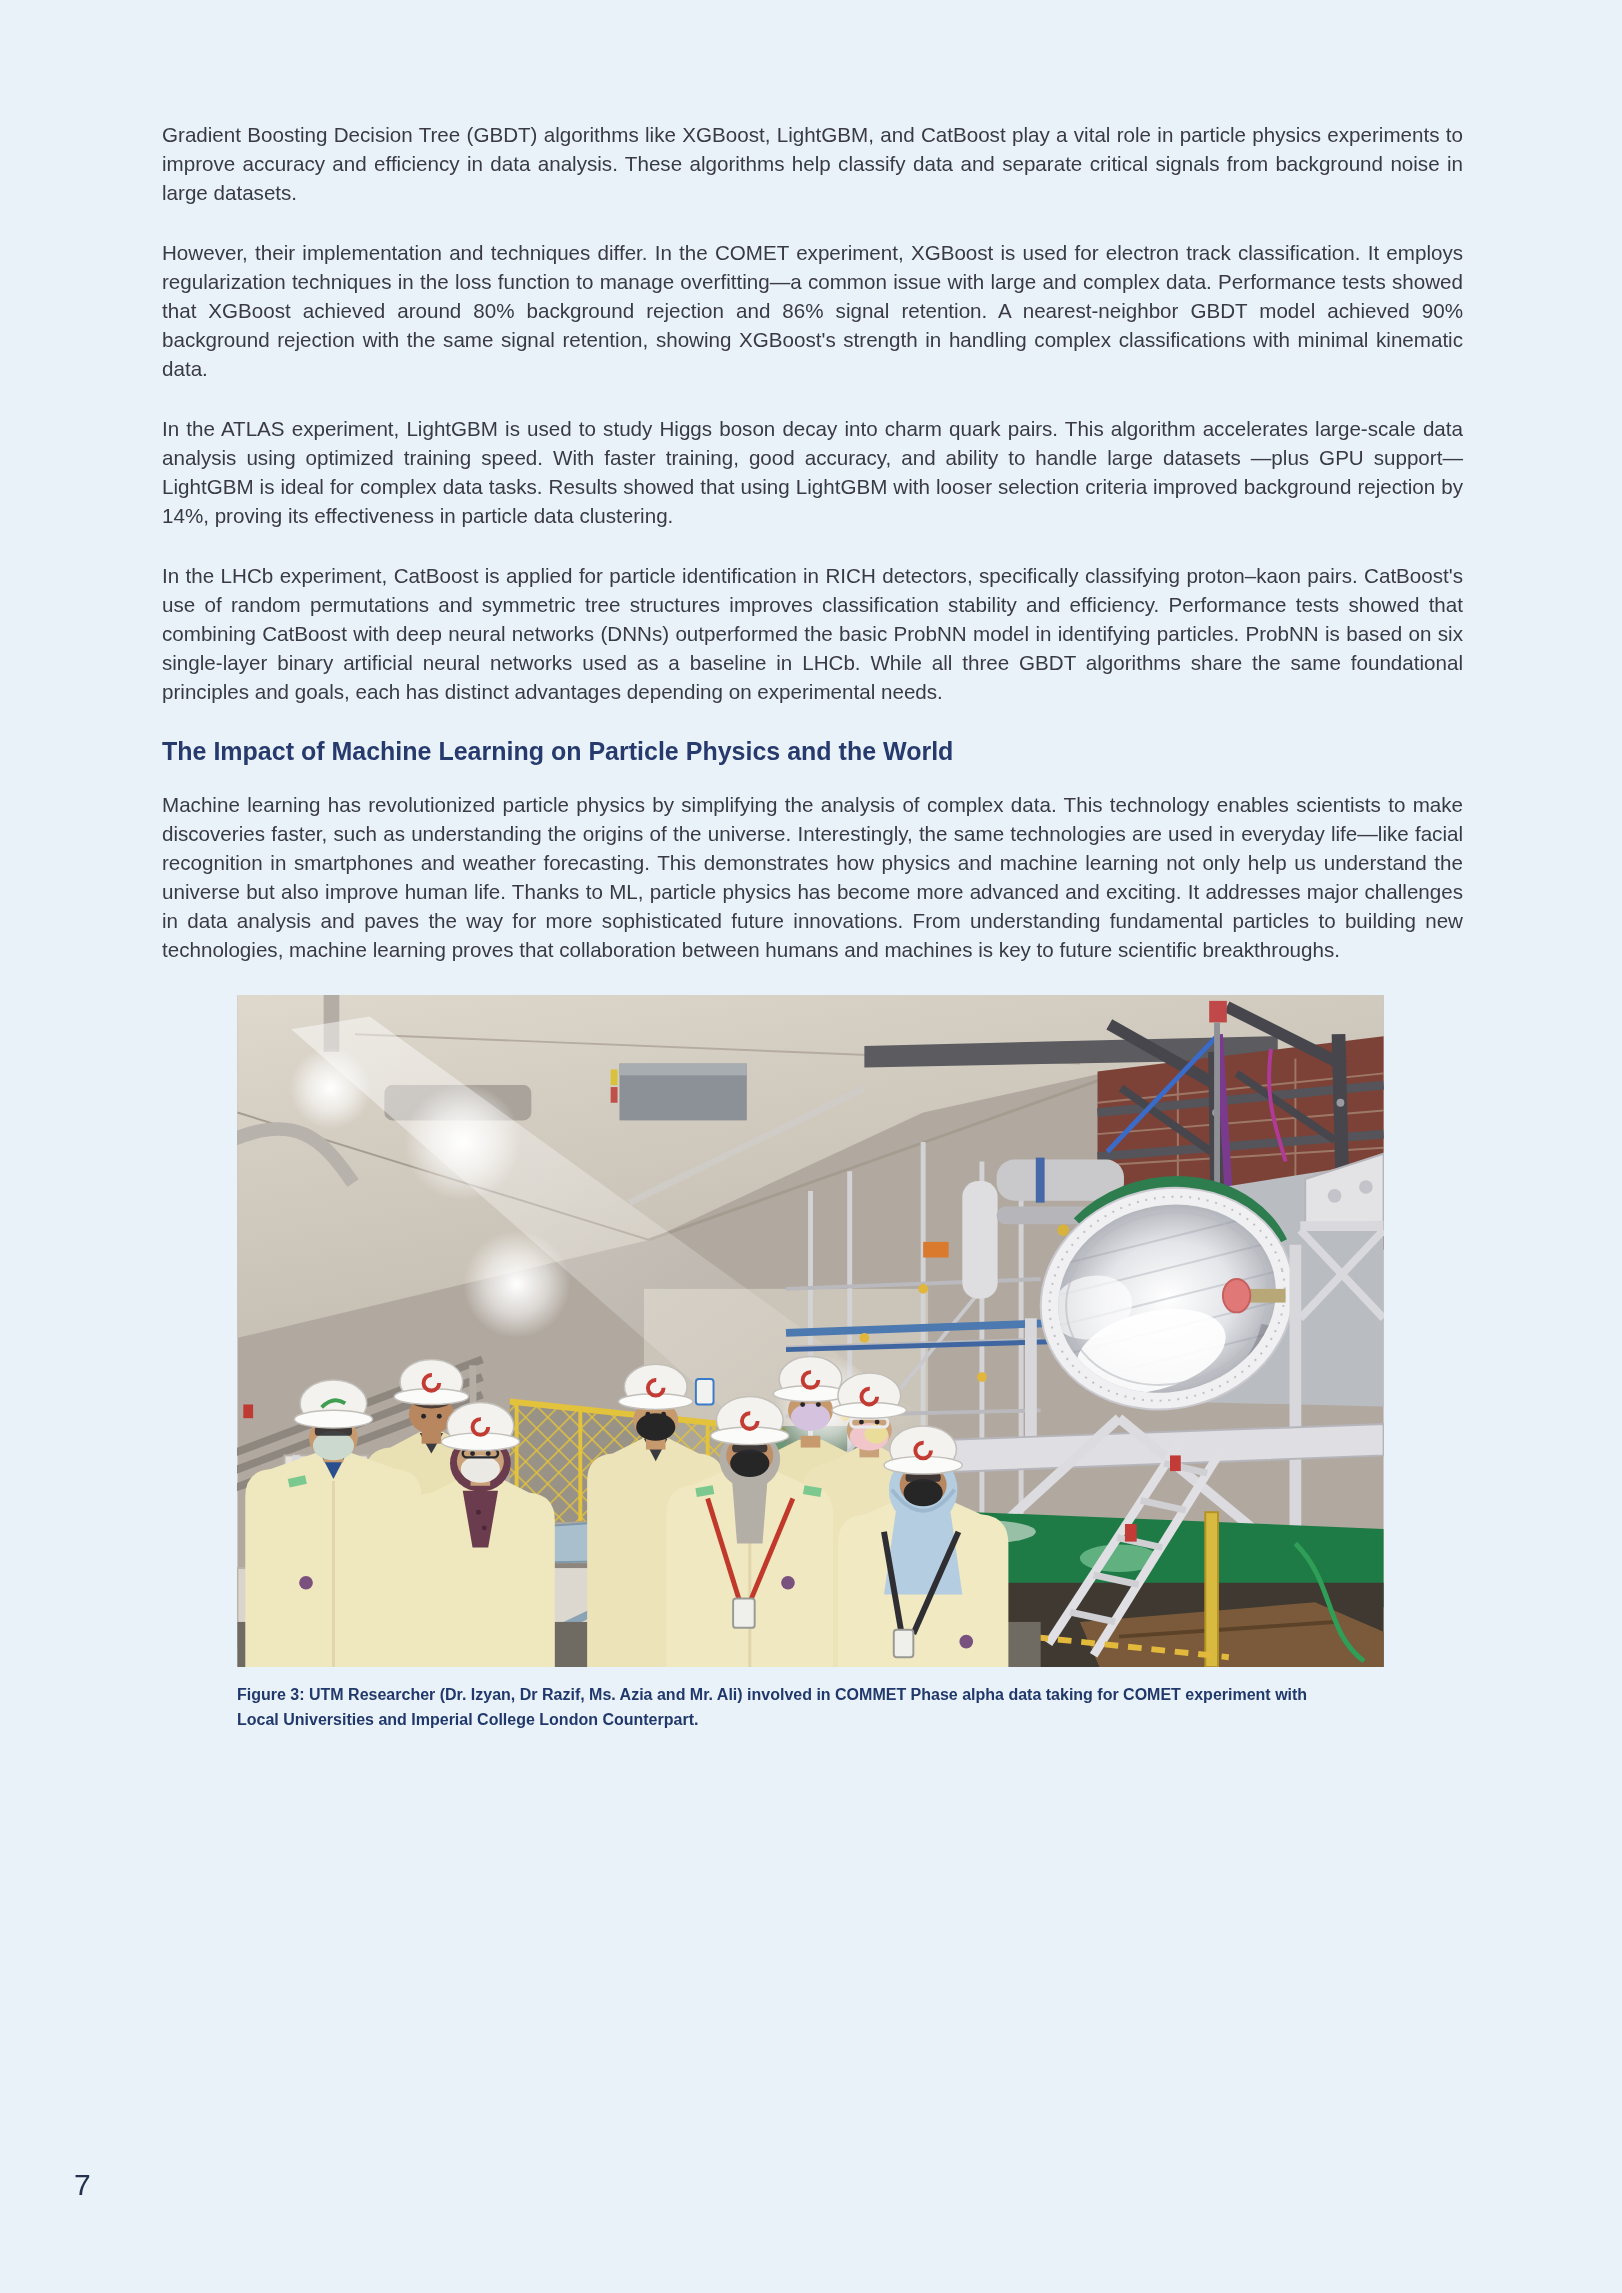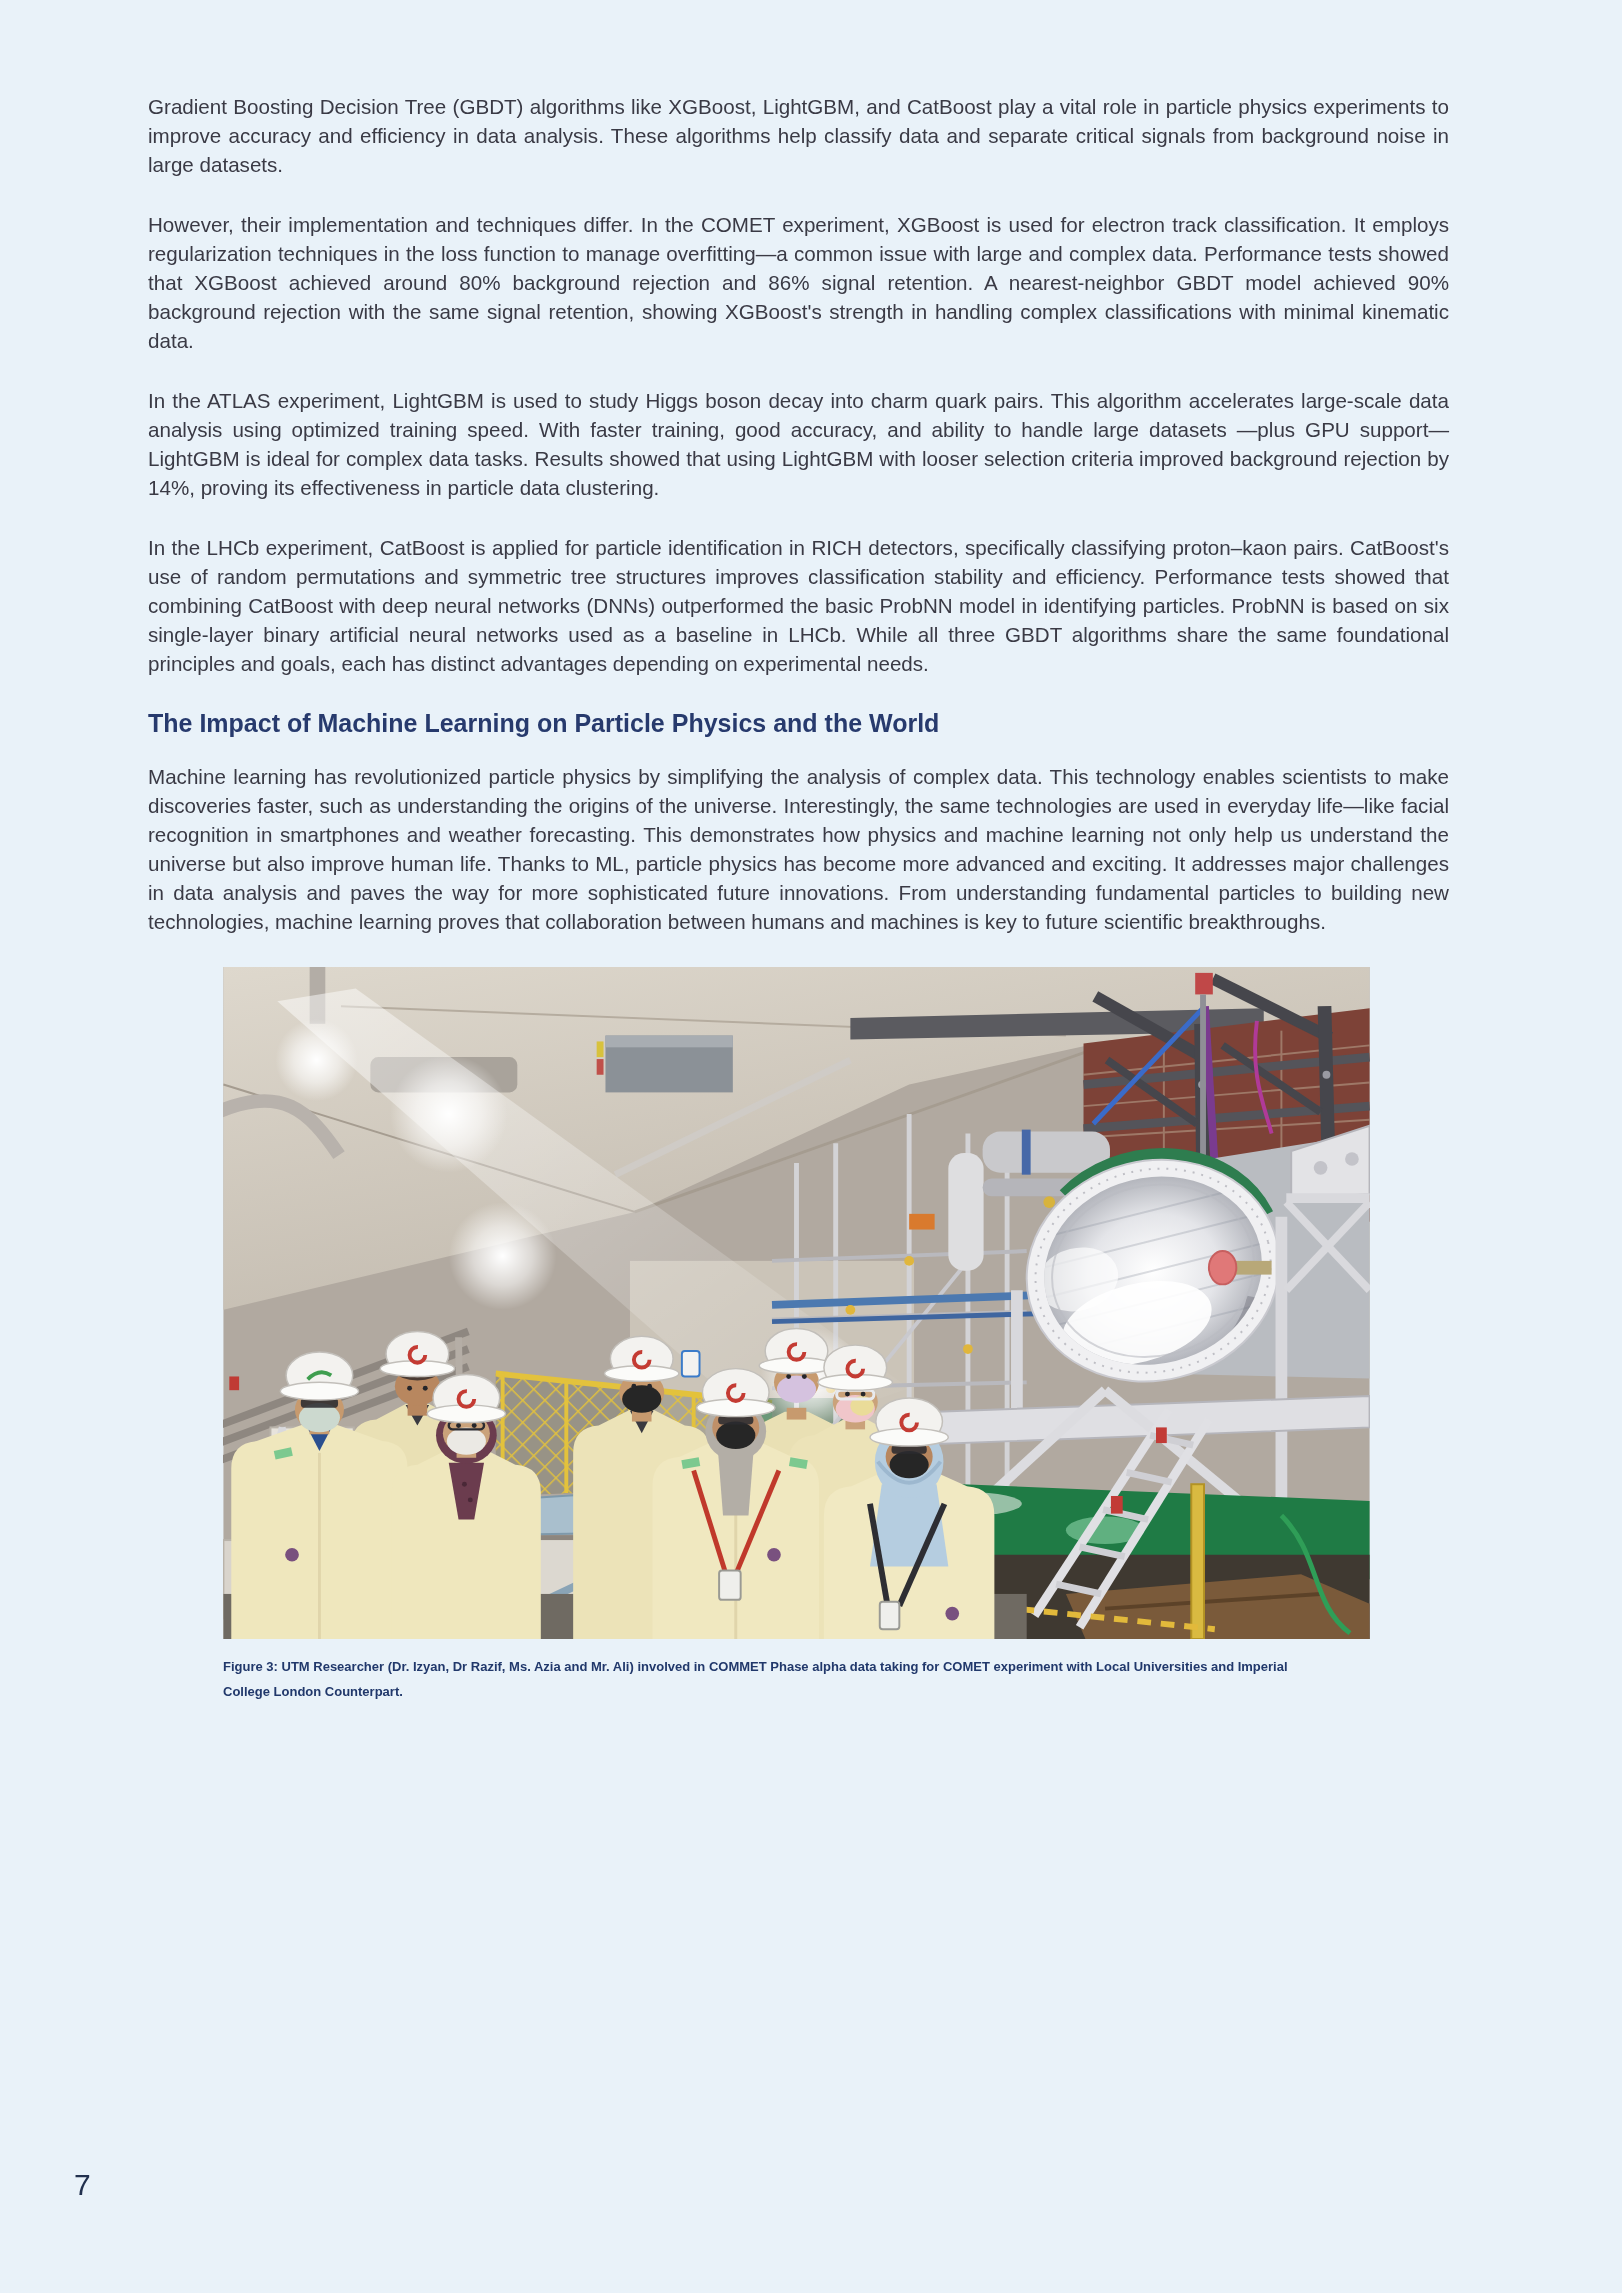--- a/index.html
+++ b/index.html
@@ -1,36 +1,36 @@
 <!DOCTYPE html>
 <html><head>
 <meta charset="utf-8">
 <style>
   html,body{margin:0;padding:0;background:#e9f2f9;}
   .page{
     position:relative;width:1622px;height:2294px;background:#e9f2f9;
     font-family:"Liberation Sans","DejaVu Sans",sans-serif;overflow:hidden;
   }
   .content{
-    position:absolute;left:148px;top:0;width:1301px;padding-top:92px;
+    position:absolute;left:162px;top:0;width:1301px;padding-top:120px;
   }
   .body-para{
     margin:0 0 31px 0;
     font-size:20.6px;line-height:29px;color:#3a3a45;
     text-align:justify;
   }
   .section-heading{
     margin:9.8px 0 23.5px 0;
     font-size:25px;line-height:29px;font-weight:bold;color:#273a6d;
   }
   figure{margin:31px 0 0 0;}
   .photo{display:block;margin-left:75px;width:1147px;height:672px;}
   figcaption{
     margin:16.7px 0 0 75px;width:1073px;
-    font-size:13px;line-height:24.5px;font-weight:bold;color:#21386b;
+    font-size:16px;line-height:24.5px;font-weight:bold;color:#21386b;
     text-align:left;
   }
   .page-number{
     position:absolute;left:74px;top:2168px;
     font-size:30px;color:#22314e;font-weight:400;
   }
 </style>
 </head>
 <body>
 

